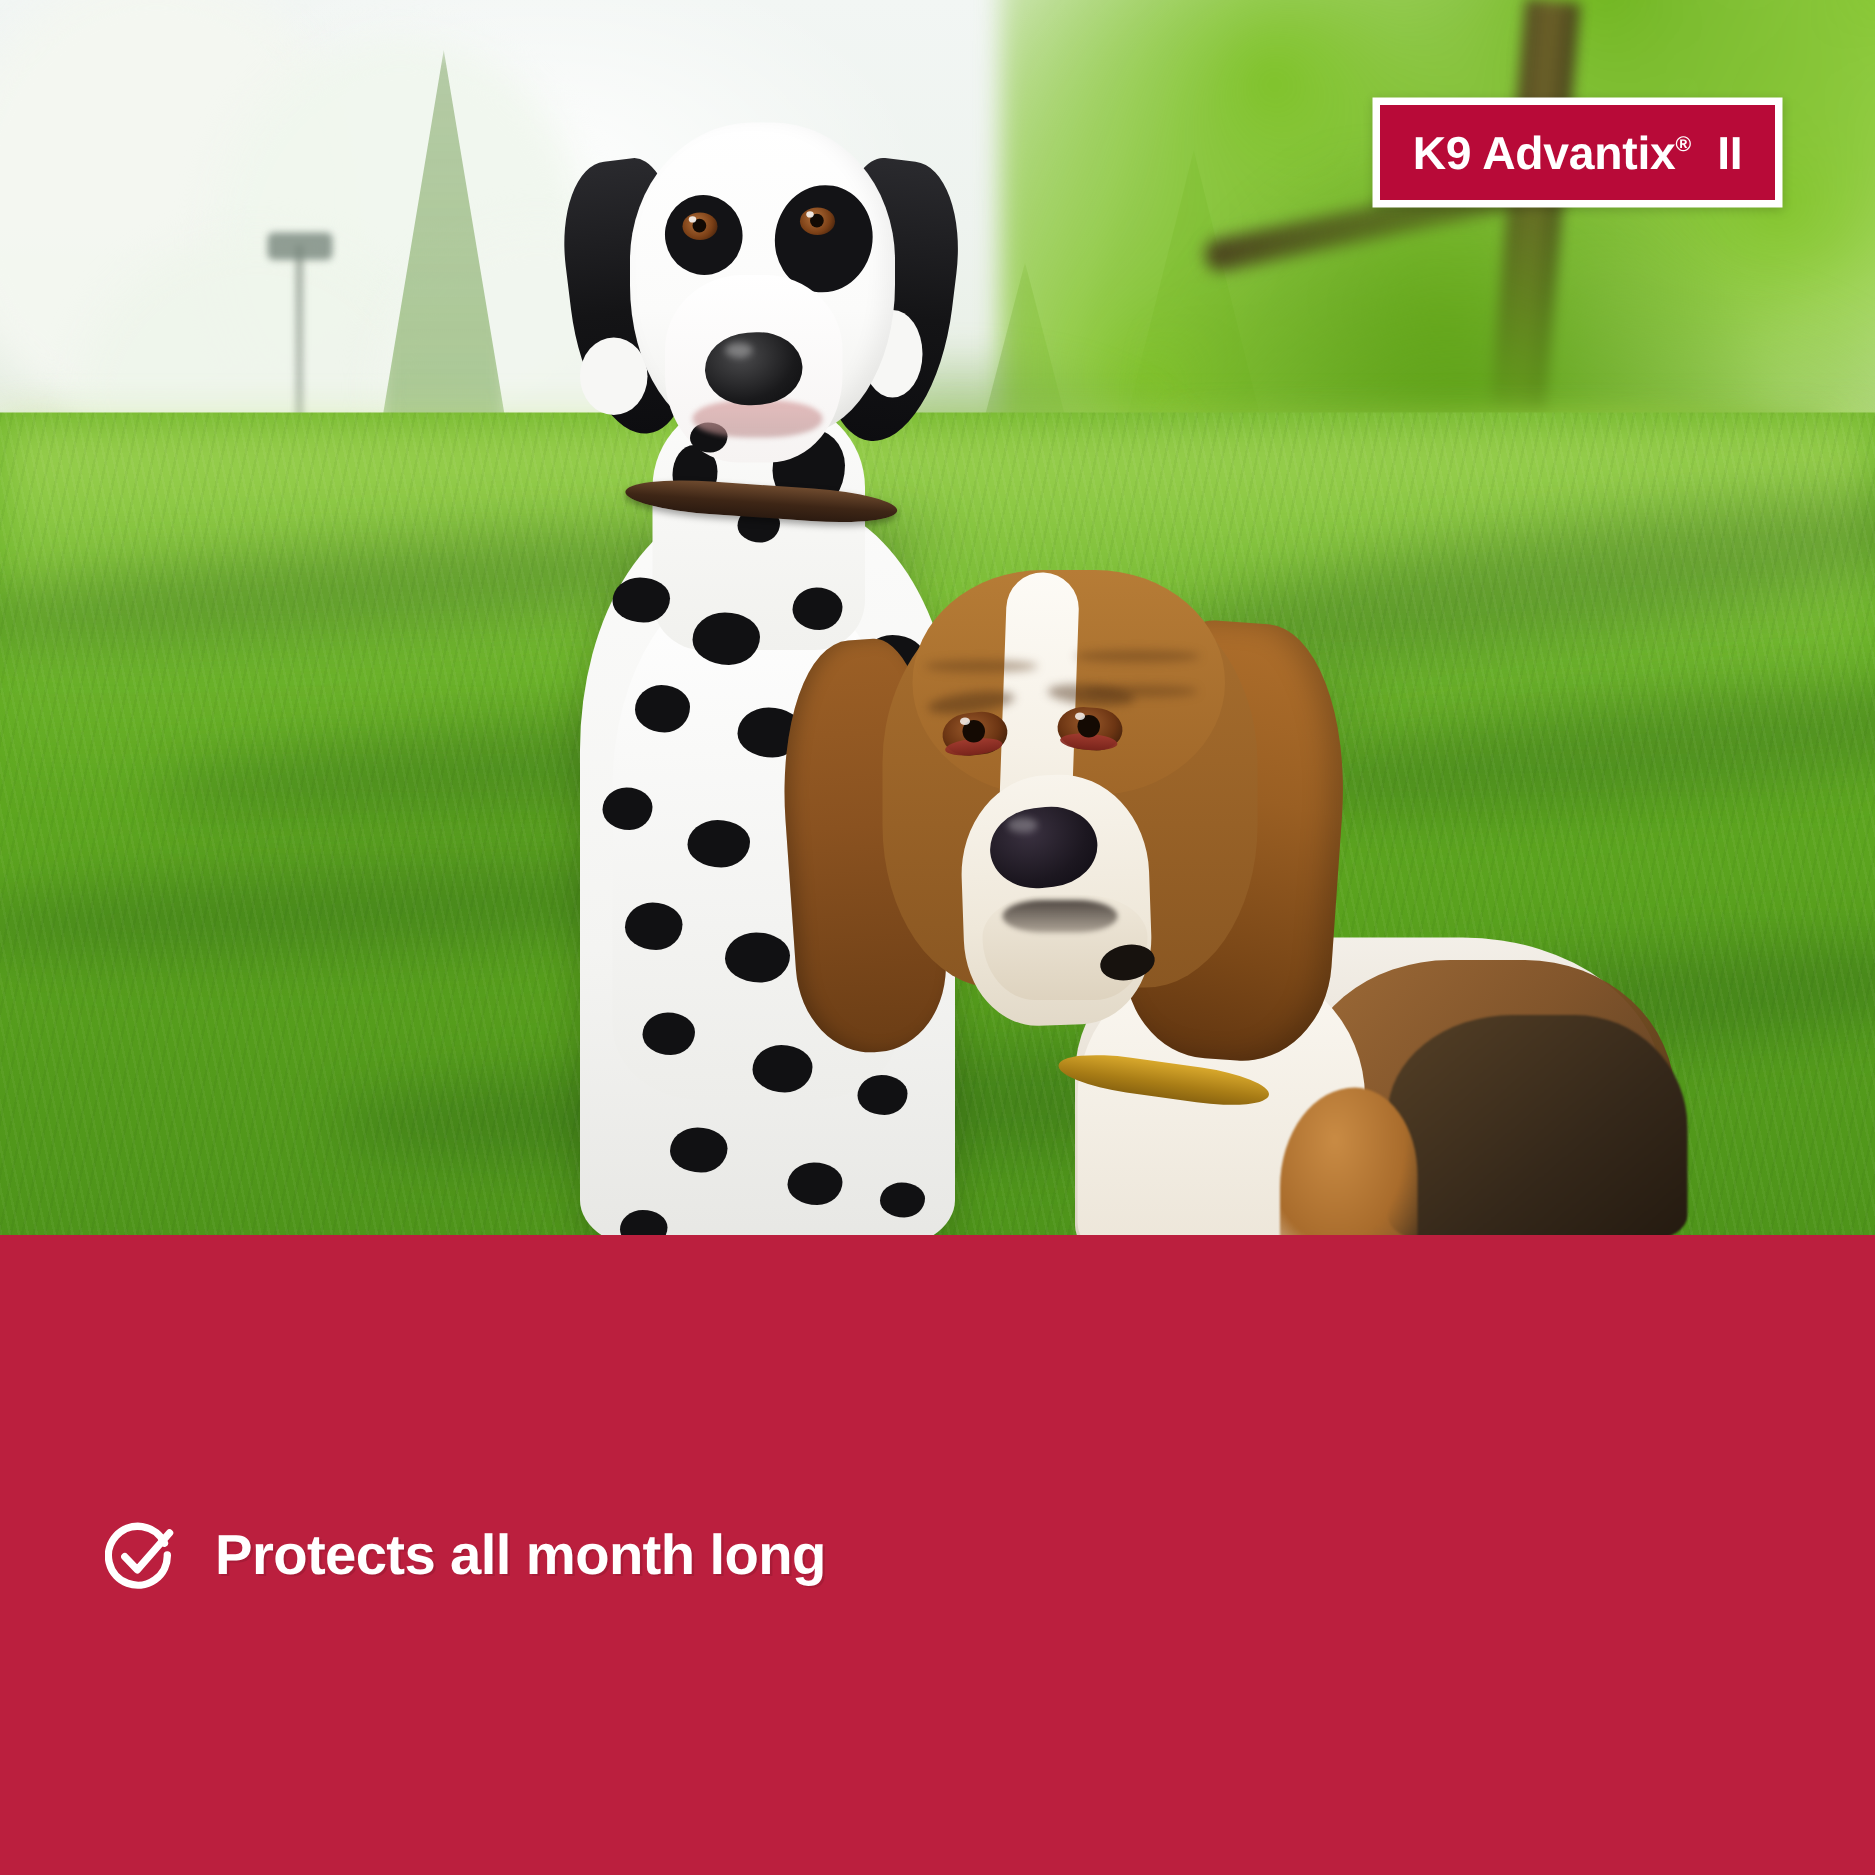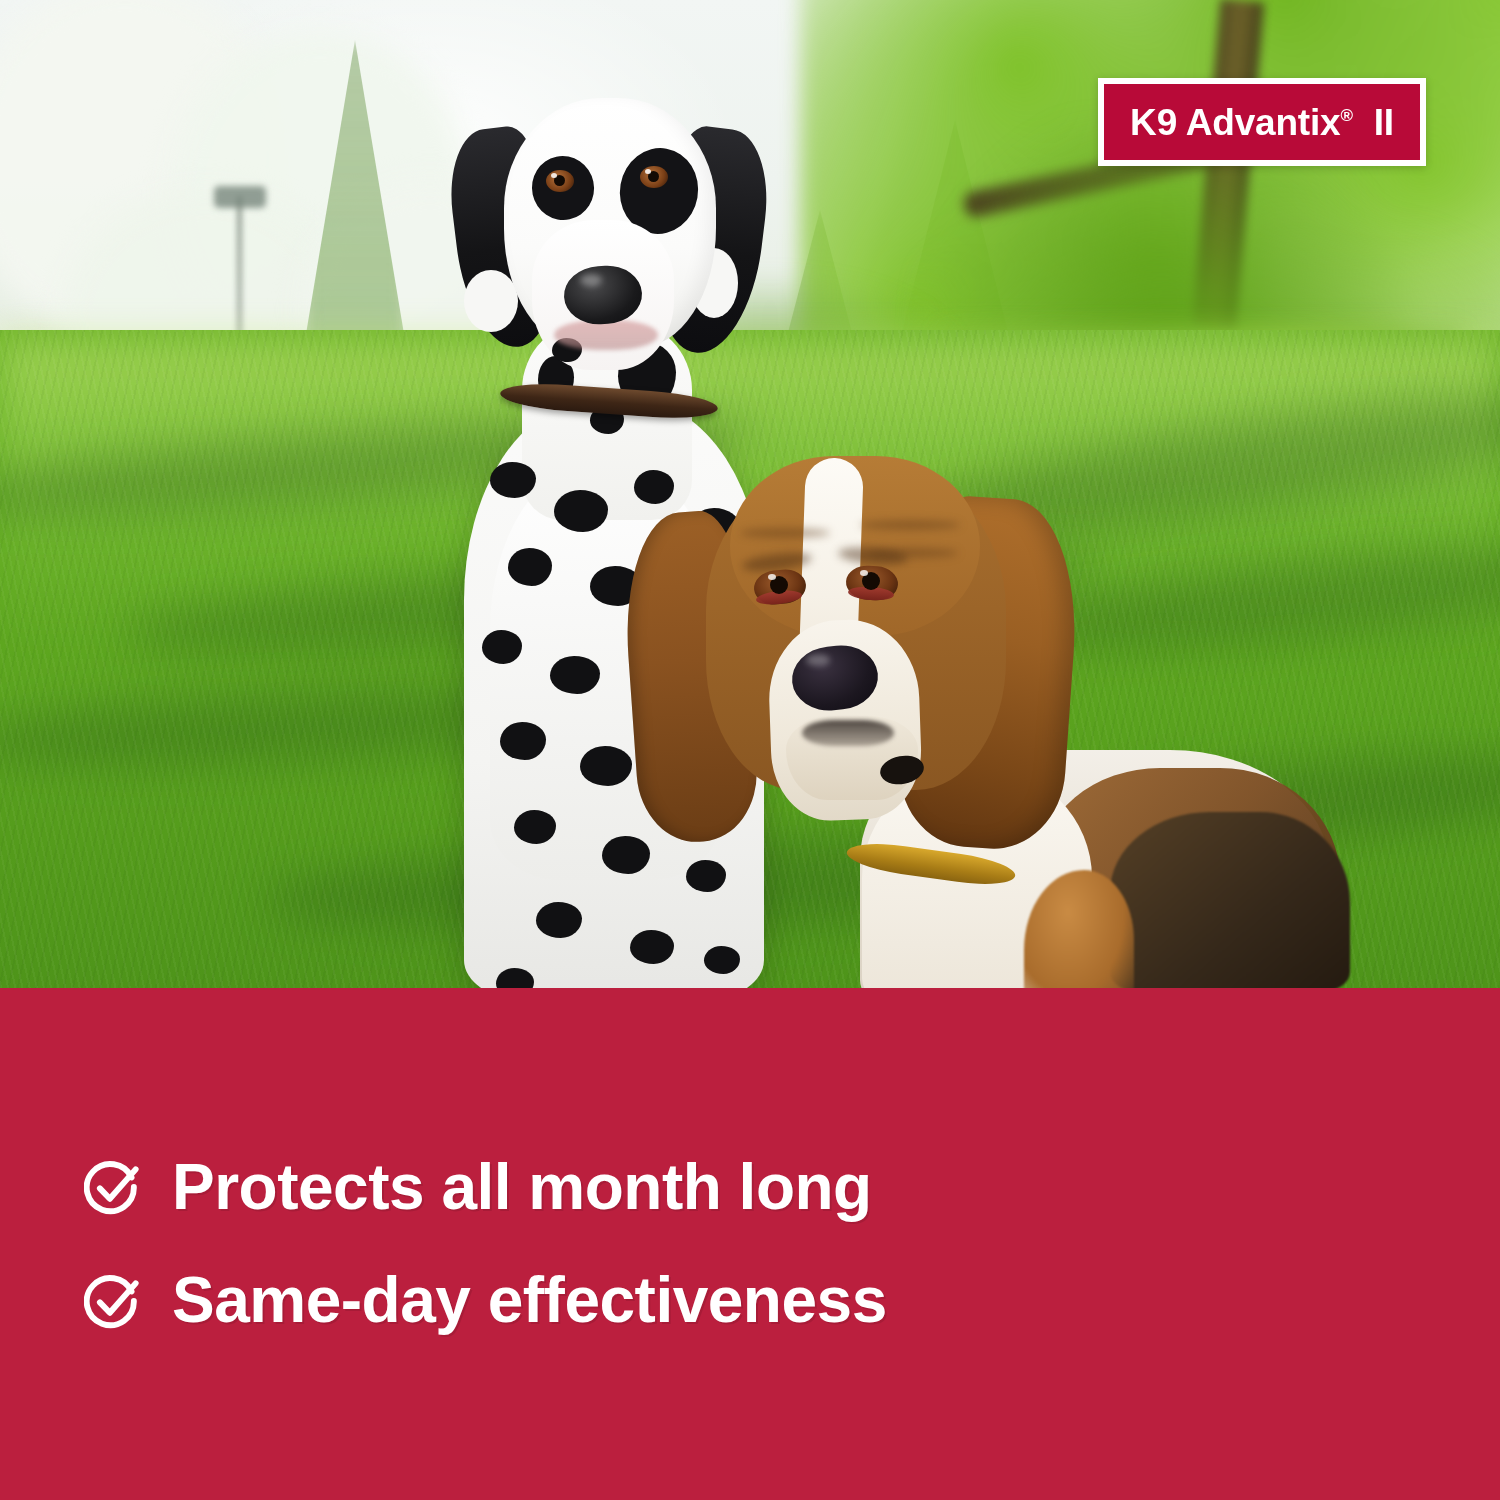--- a/index.html
+++ b/index.html
@@ -324,21 +324,21 @@
     background:#bb1f3e;
   }
   .bullets{
     position:absolute;left:0;top:0;width:1500px;height:512px;
     display:flex;flex-direction:column;justify-content:center;
     padding:0 60px 0 84px;box-sizing:border-box;gap:48px;
   }
   .bullet{display:flex;align-items:center;gap:30px;}
   .chk{flex:0 0 auto;width:58px;height:58px;display:block;}
   .bullet-text{
-    color:#ffffff;font-weight:bold;font-size:64px;line-height:1.02;
+    color:#ffffff;font-weight:bold;font-size:45px;line-height:1.02;
     white-space:nowrap;letter-spacing:-.5px;
     text-shadow:2px 2px 0 rgba(0,0,0,.10);
   }
   .bullet.long .bullet-text{font-size:62px;transform:scaleX(.965);transform-origin:left center;}
 </style>
 </head>
 <body>
 
 <div class="banner">
 
@@ -475,25 +475,18 @@
     <div class="bullets">
 
       <div class="bullet">
         <svg class="chk" viewBox="0 0 64 64">
           <path d="M52.5 21.5 A26 26 0 1 0 55 32" fill="none" stroke="#ffffff" stroke-width="6.5" stroke-linecap="round"></path>
           <path d="M17.5 33.5 L28.5 45 L57 12.5" fill="none" stroke="#ffffff" stroke-width="6.5" stroke-linecap="round" stroke-linejoin="round"></path>
         </svg>
         <span class="bullet-text">Protects all month long</span>
       </div>
 
-      <div class="bullet">
-        <svg class="chk" viewBox="0 0 64 64">
-          <path d="M52.5 21.5 A26 26 0 1 0 55 32" fill="none" stroke="#ffffff" stroke-width="6.5" stroke-linecap="round"></path>
-          <path d="M17.5 33.5 L28.5 45 L57 12.5" fill="none" stroke="#ffffff" stroke-width="6.5" stroke-linecap="round" stroke-linejoin="round"></path>
-        </svg>
-        <span class="bullet-text">Same-day effectiveness</span>
-      </div>
 
 
     </div>
   </div>
 
 </div>
 
 </body></html>

